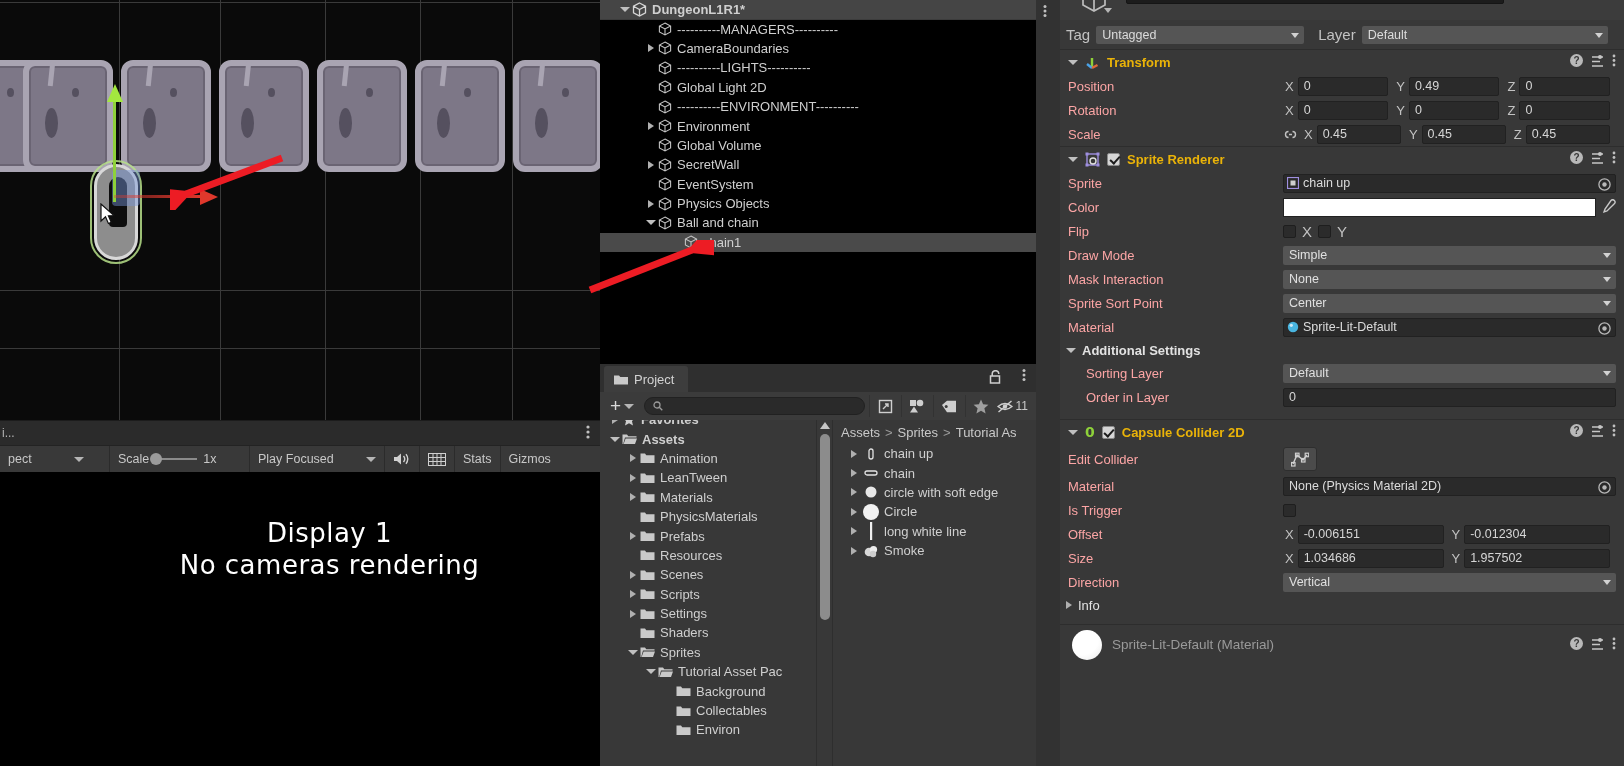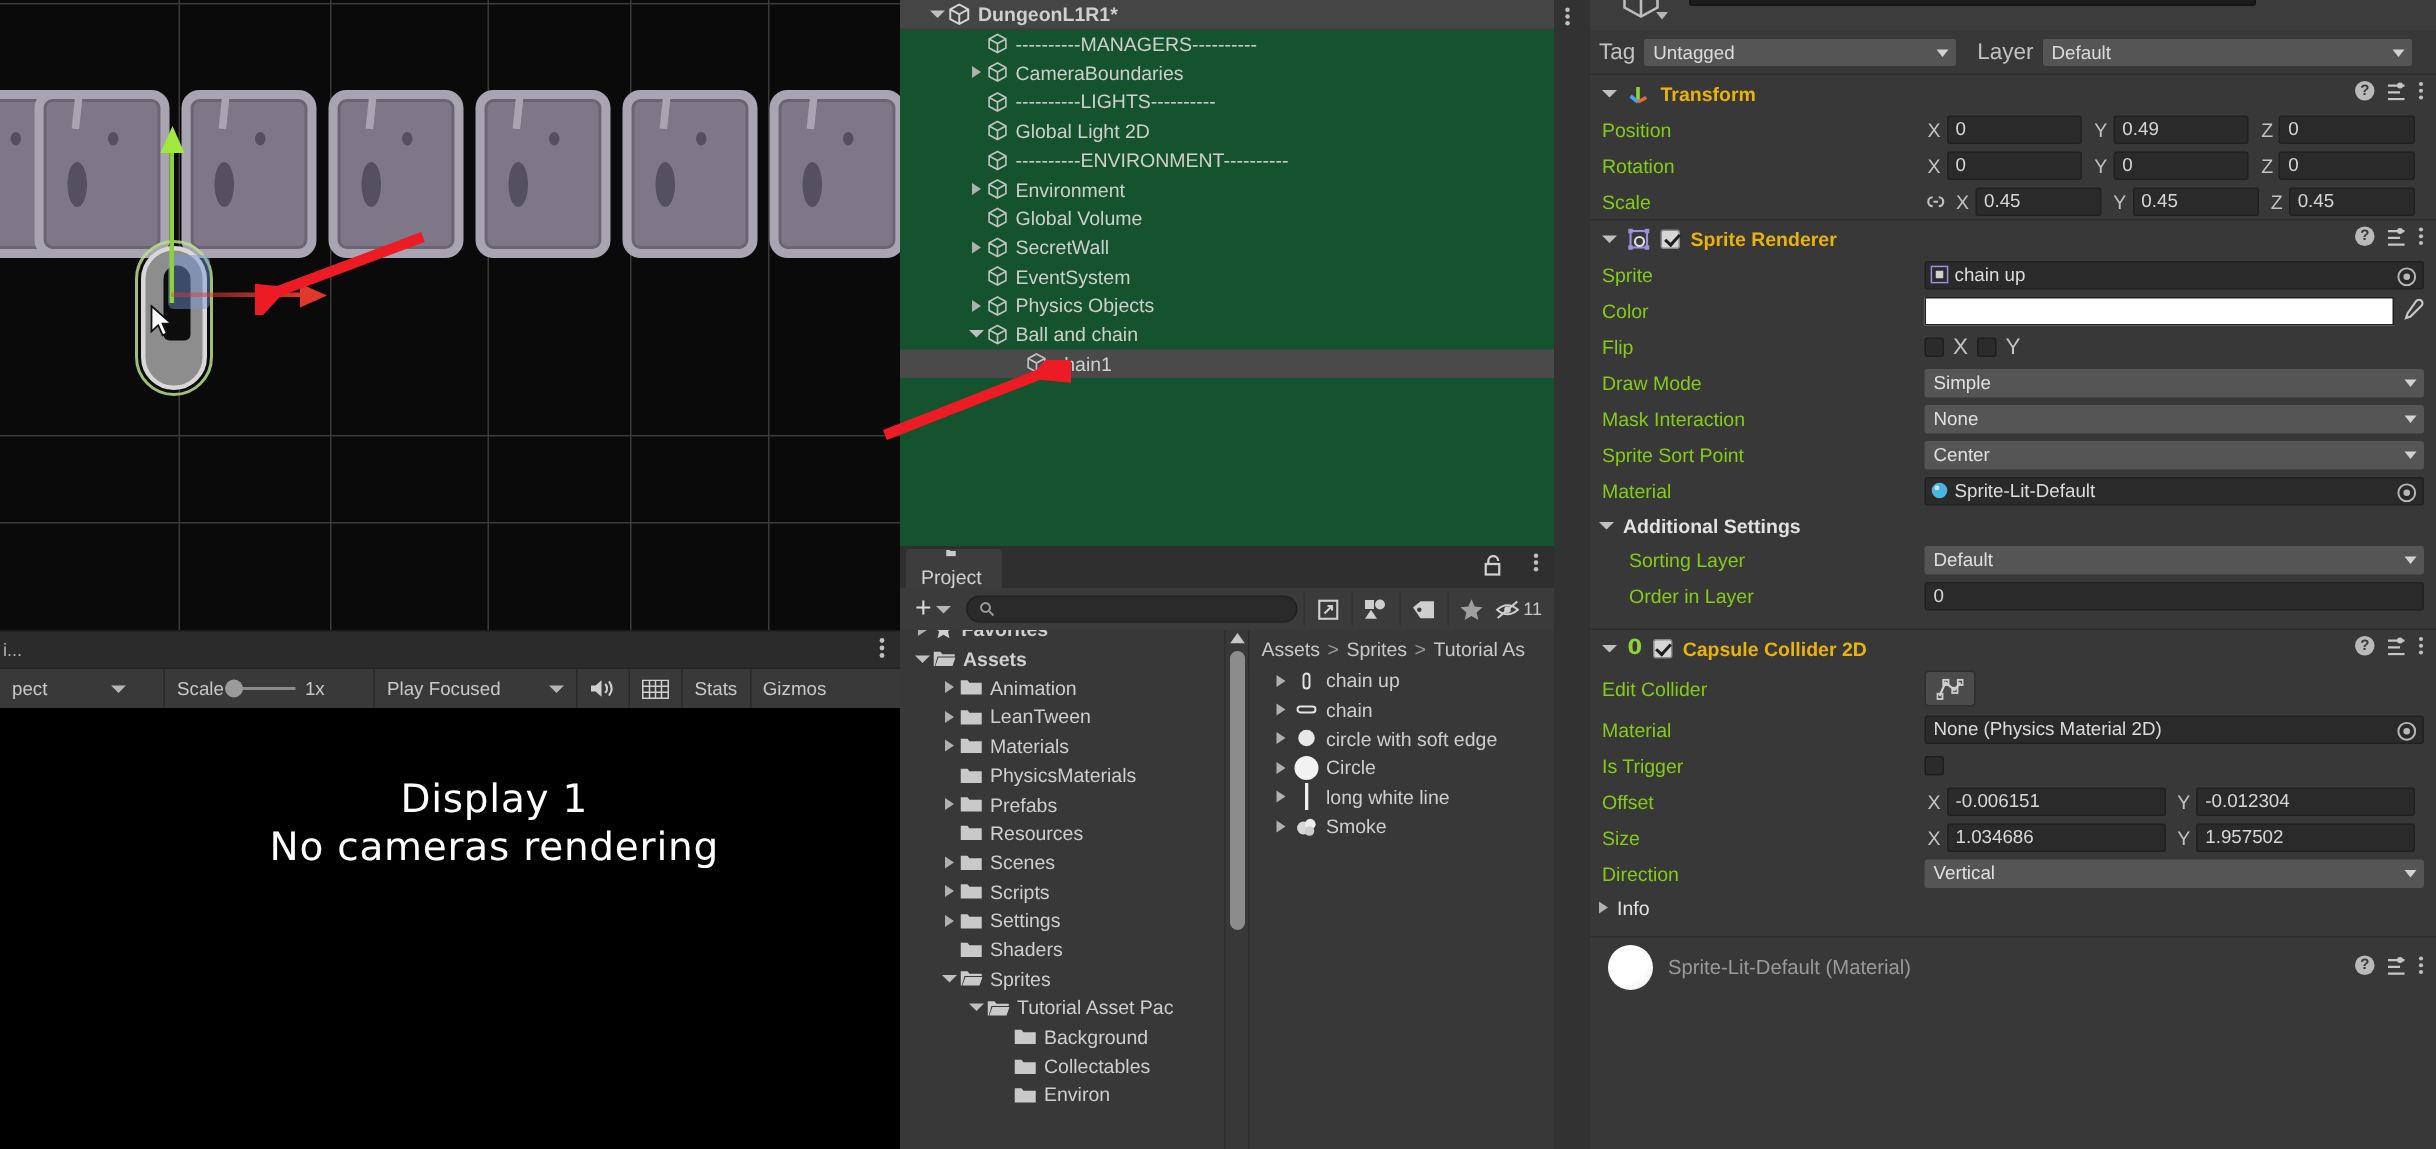--- a/index.html
+++ b/index.html
@@ -88,42 +88,42 @@
   #game-view .disp{
     position:absolute; left:0; right:0; top:46px; text-align:center;
     color:#fff; font-size:26px; font-family:"DejaVu Sans", sans-serif; letter-spacing:.5px;
   }
   #game-view .nocam{
     position:absolute; left:0; right:0; top:78px; text-align:center;
     color:#fff; font-size:26px; font-family:"DejaVu Sans", sans-serif; letter-spacing:.5px;
   }
 
   
-  #hierarchy{ left:600px; top:0; width:436px; height:364px; background:#14532d; }
+  #hierarchy{ left:600px; top:0; width:436px; height:364px; background:#000000; }
   #hier-head{ position:absolute; right:0; top:0; height:20px; width:100%; background:#3c3c3c; }
   .h-dots{ position:absolute; right:10px; top:3px; }
   .hrow{
     position:relative; height:19.4px; display:flex; align-items:center;
     font-size:13px; color:#cfcfcf; white-space:nowrap;
   }
   .hrow.selected{ background:#4a4a4a; }
   .hrow.root{ background:#454545; font-weight:bold; }
   .tri{ width:0;height:0;border-left:5px solid transparent;border-right:5px solid transparent;border-top:5px solid #c0c0c0; flex:0 0 auto; }
   .tri.closed{ border-top:none; border-left:6px solid #b0b0b0; border-top:4px solid transparent; border-bottom:4px solid transparent; border-right:none; }
   .tri-slot{ width:14px; display:flex; justify-content:center; align-items:center; flex:0 0 auto; }
   .cube-ico{ flex:0 0 auto; margin-right:5px; }
   .unity-ico{ flex:0 0 auto; margin-right:5px; }
 
   
   #project{ left:600px; top:364px; width:436px; height:402px; background:#383838; }
   #proj-tabbar{ position:relative; height:28px; background:#2f2f2f; }
   #proj-tab{
     position:absolute; left:4px; top:2px; height:26px; background:#3d3d3d;
     display:flex; align-items:center; gap:6px; padding:0 14px 0 10px;
-    border-radius:3px 3px 0 0; font-size:13px; color:#d2d2d2;flex-direction:column;
+    border-radius:3px 3px 0 0; font-size:13px; color:#d2d2d2;
   }
   #proj-lock{ position:absolute; right:34px; top:6px; }
   #proj-dots{ position:absolute; right:10px; top:4px; }
   #proj-toolbar{
     position:relative; height:28px; background:#3b3b3b;
     display:flex; align-items:center; padding:0 4px; gap:0;
   }
   .plus-btn{ display:flex; align-items:center; gap:3px; padding:0 6px; }
   .search-box{
     flex:1; height:18px; background:#2a2a2a; border:1px solid #212121; border-radius:9px;
@@ -168,21 +168,21 @@
   }
   .comp-header .title{ font-size:13px; color:#eab308; font-weight:bold; }
   .hdr-icons{ position:absolute; right:8px; top:4px; display:flex; align-items:center; gap:8px; }
   .chk{ width:13px;height:13px; background:#d6d6d6; border:1px solid #8a8a8a; border-radius:2px; position:relative; }
   .chk.on:after{
     content:""; position:absolute; left:3.5px; top:0.5px; width:4px; height:8px;
     border:solid #1c1c1c; border-width:0 2px 2px 0; transform:rotate(42deg);
   }
   .chk.off{ background:#2b2b2b; border:1px solid #1e1e1e; }
   .prow2{ height:24px; display:flex; align-items:center; padding-left:8px; }
-  .prow2 .pname{ width:215px; color:#84cc16; font-size:13px; flex:0 0 auto; }
+  .prow2 .pname{ width:215px; color:#fca5a5; font-size:13px; flex:0 0 auto; }
   .prow2 .pname.ind{ padding-left:18px; width:215px; }
   .fld{
     background:#2a2a2a; border:1px solid #212121; border-radius:2px; height:19px;
     display:flex; align-items:center; padding:0 5px; color:#d6d6d6; font-size:12.5px; overflow:hidden;
   }
   .axis{ color:#c2c2c2; font-size:13px; margin-right:4px; margin-left:2px; }
   .vecgrp{ display:flex; align-items:center; flex:1; gap:0; padding-right:8px; }
   .vecgrp .fld{ flex:1; margin-right:6px; }
   .dd-wide{
     flex:1; margin-right:8px; background:#555; border-radius:2px; height:19px;

